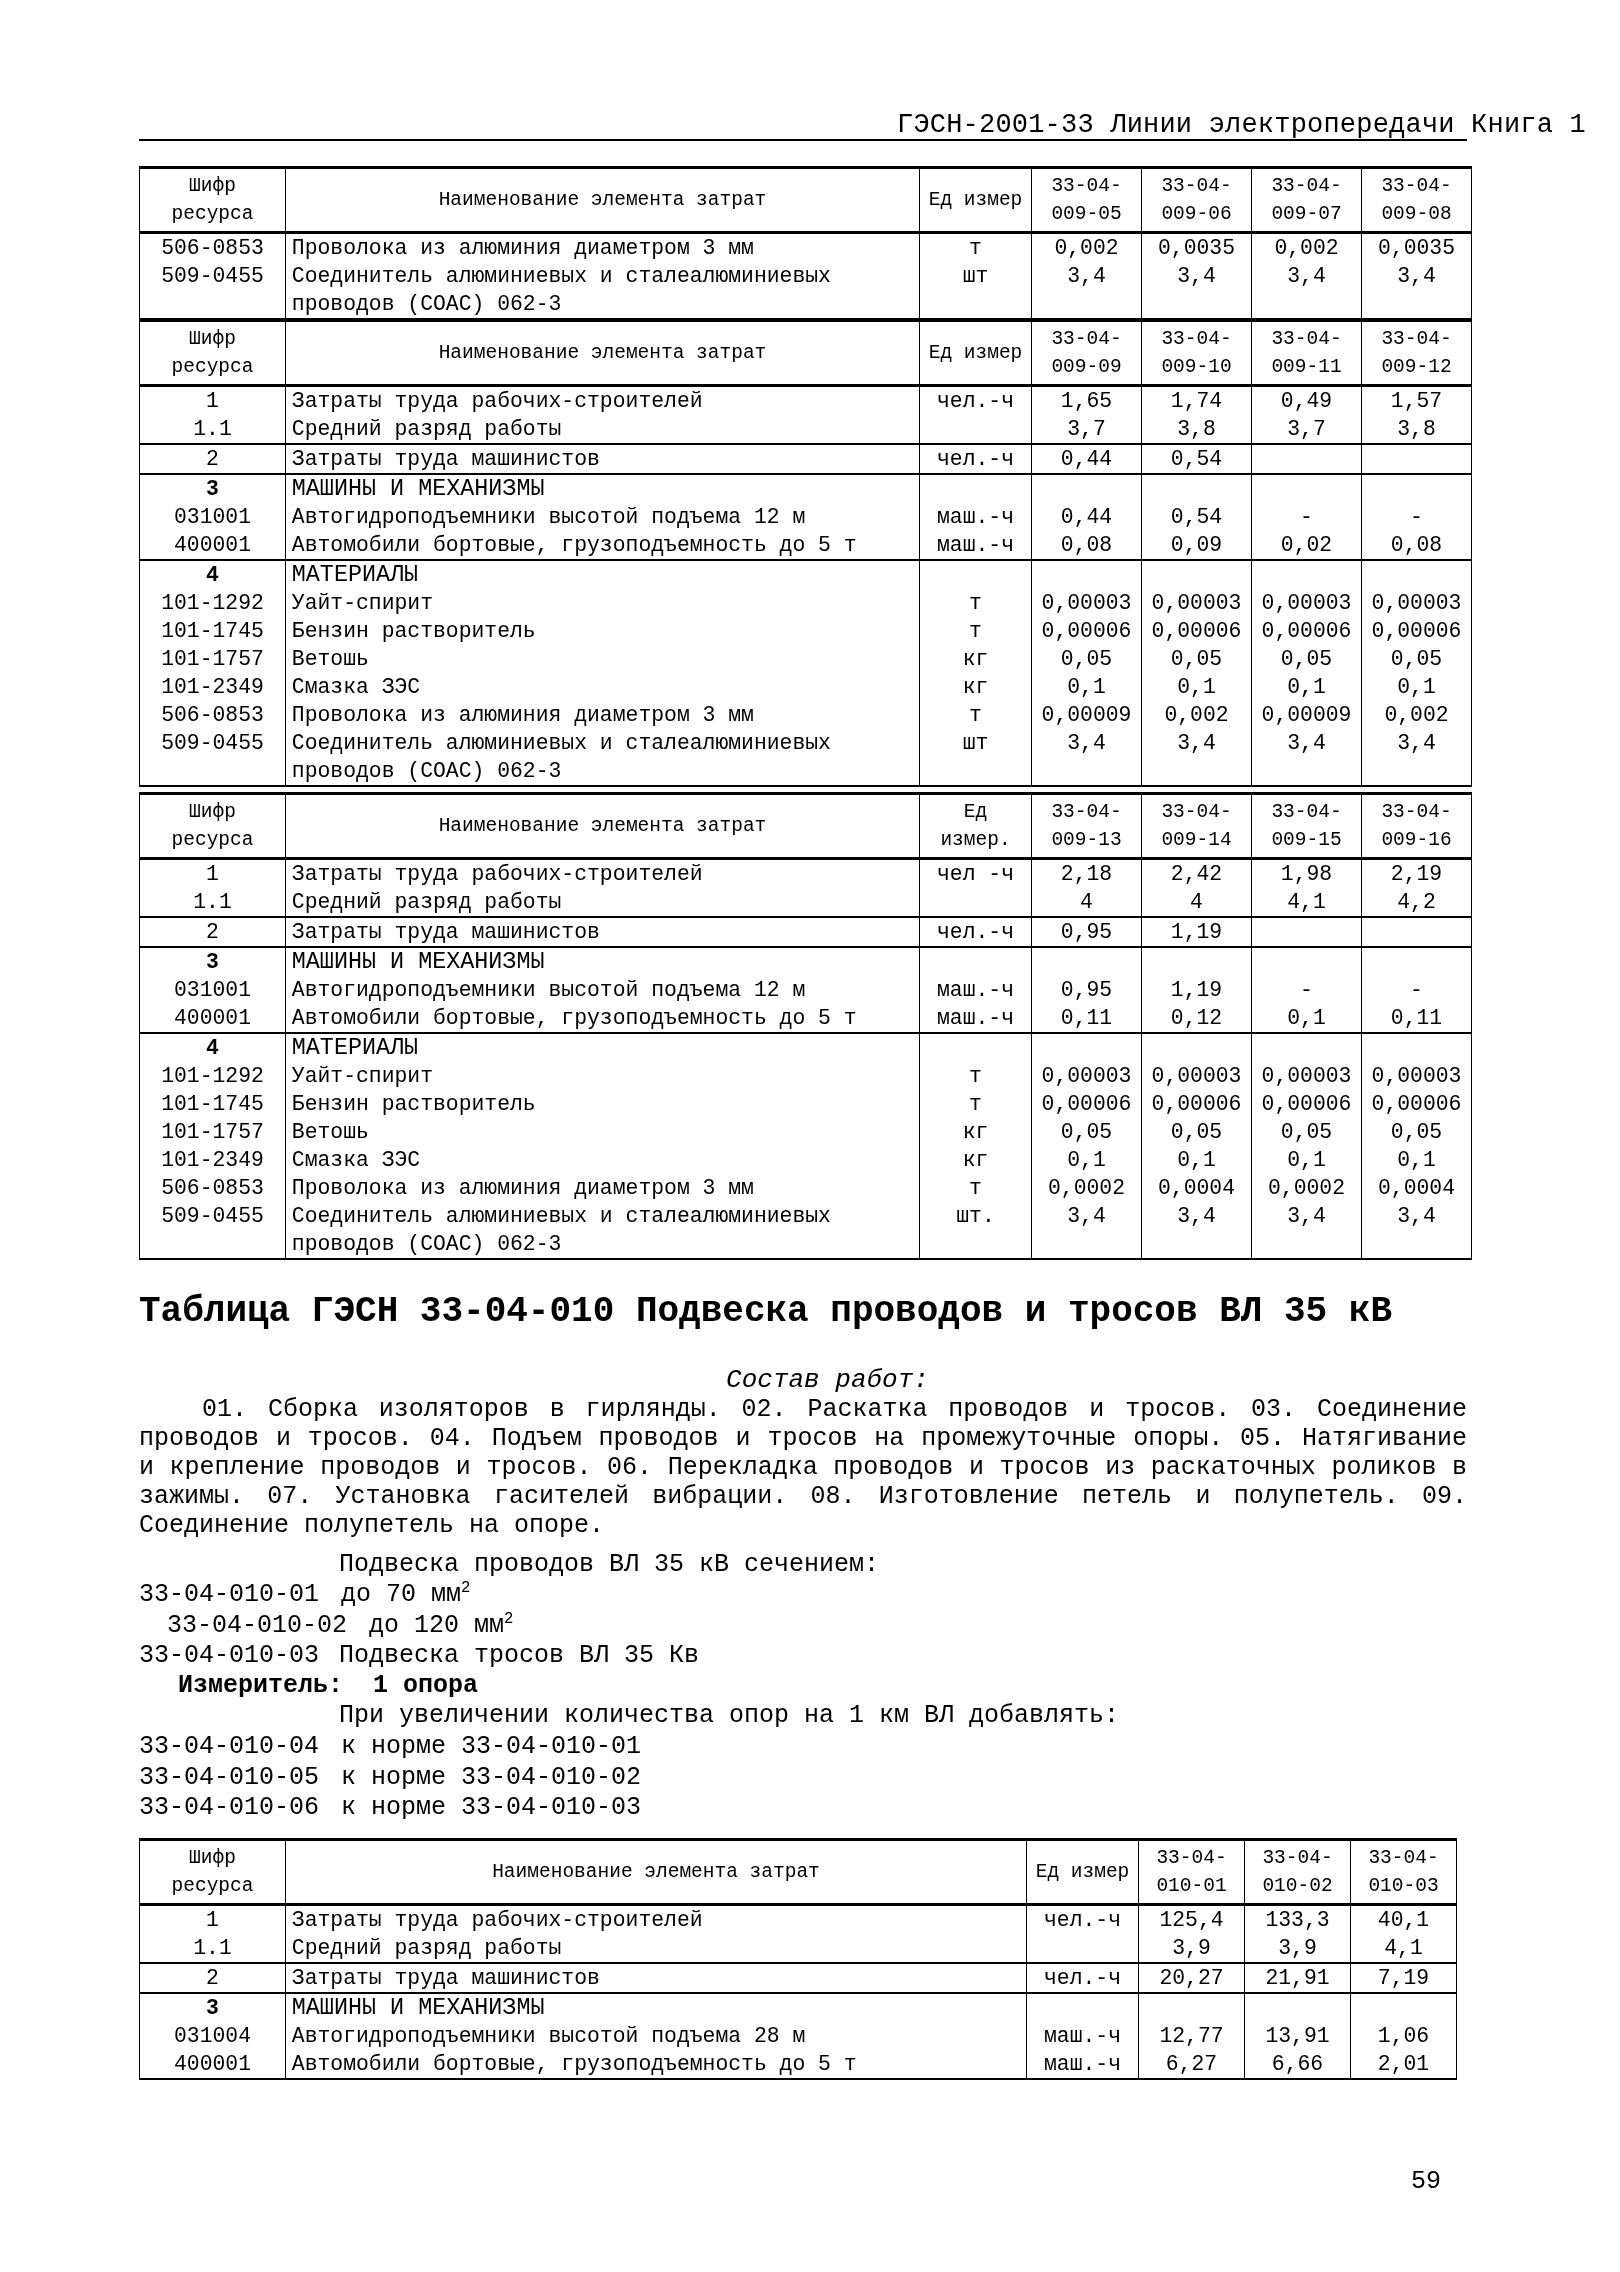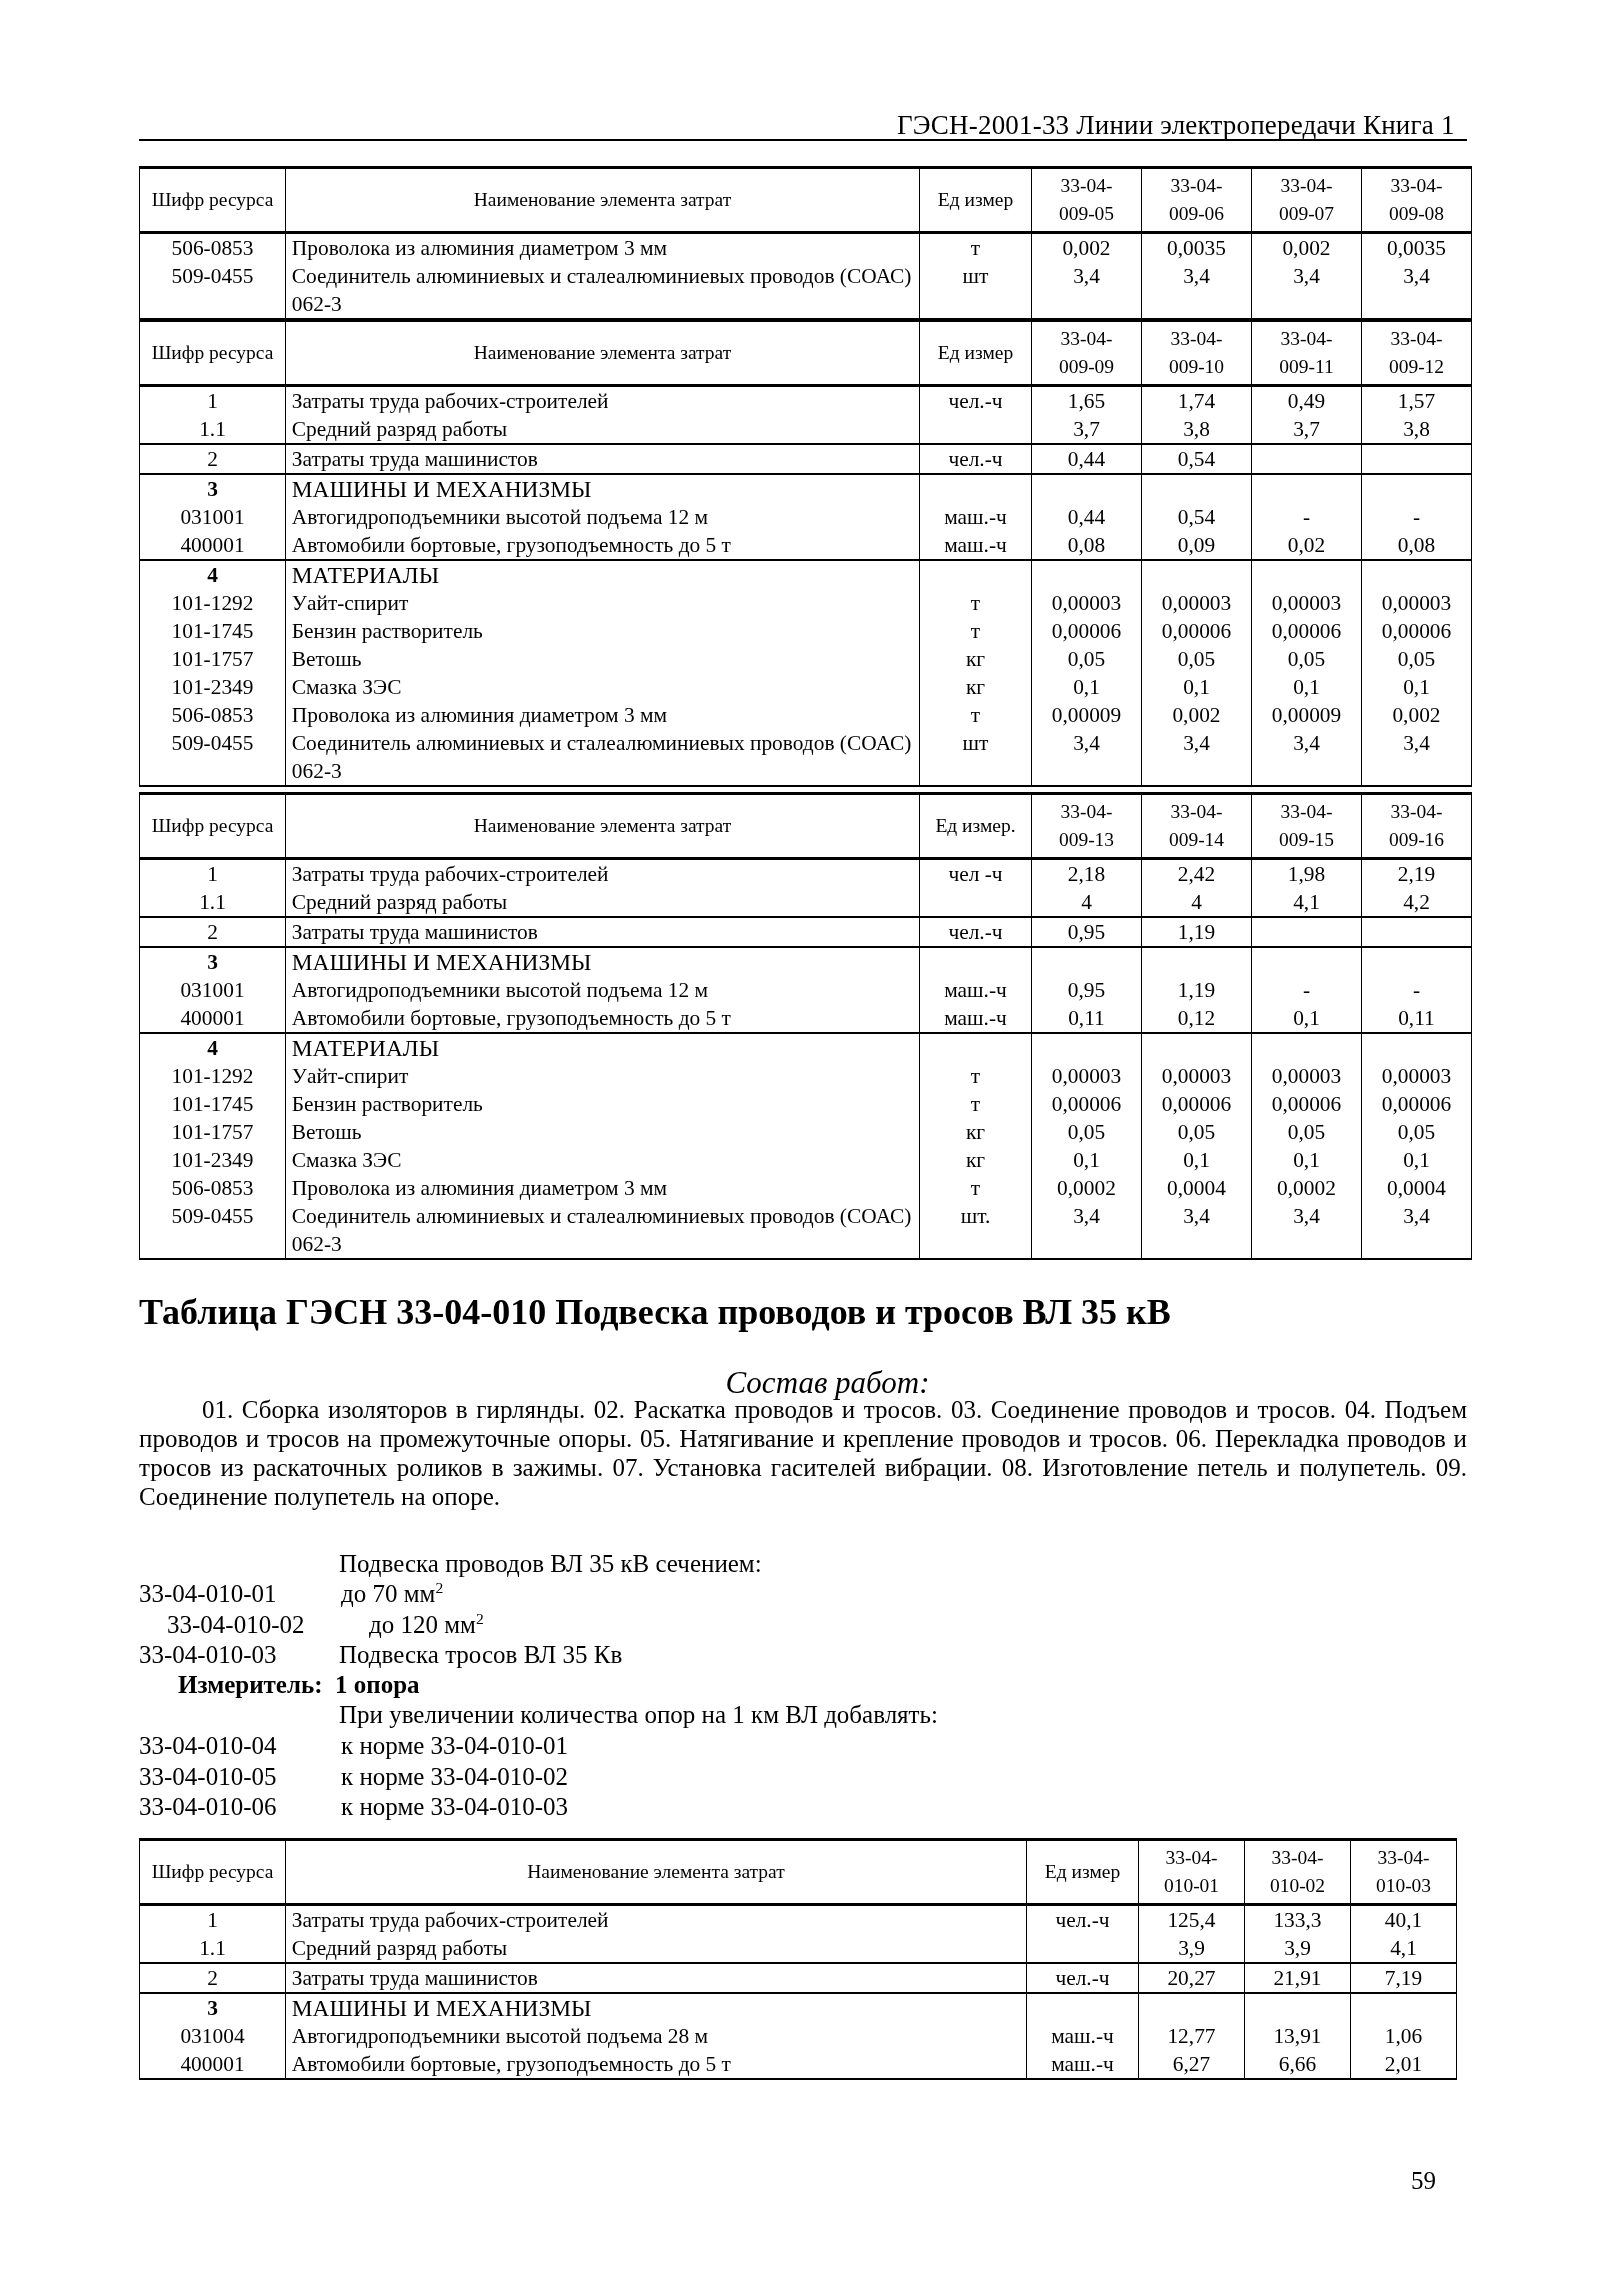--- a/index.html
+++ b/index.html
@@ -1,18 +1,18 @@
 <!DOCTYPE html>
 <html style="font-size:7.8px"><head>
 <meta charset="utf-8">
 <style>
   html, body { margin:0; padding:0; background:#ffffff; }
   body { width:1621px; height:2273px; position:relative; overflow:hidden;
          font-family:"Liberation Serif", "DejaVu Serif", serif; color:#000; }
-  .page { position:absolute; left:0; top:0; width:1621px; height:2273px; }
+  .page { position:absolute; left:0; top:0; width:1621px; height:2273px;font-family:Liberation Mono, monospace; }
   .running-header { position:absolute; left:897px; top:110px; font-size:27px; white-space:nowrap; letter-spacing:0.2px; }
   .header-rule { position:absolute; left:139px; top:139px; width:1328px; height:1.9px; background:#000; }
 
   table.norm { position:absolute; left:139px; border-collapse:collapse; font-size:21.4px; line-height:28px; table-layout:fixed; }
   table.norm td, table.norm th { border-left:1.5px solid #000; border-right:1.5px solid #000; padding:0 5.8px; vertical-align:top; font-weight:normal; }
   table.norm thead th { border-top:3.4px solid #000; border-bottom:3.4px solid #000; vertical-align:middle; text-align:center; font-size:19.5px; line-height:28px; padding:2.9px 2.9px; }
   table.norm tbody.group td { }
   table.norm tbody.group tr:last-child td { border-bottom:2.9px solid #000; }
   td.code { text-align:center; }
   td.unit { text-align:center; }
@@ -22,21 +22,21 @@
   .col-code { width:146px; }
   .col-name { width:634px; }
   .col-unit { width:112px; }
   .col-val  { width:110px; }
 
   .t4 .col-name { width:741px; }
   .t4 .col-unit { width:112px; }
   .t4 .col-val  { width:106px; }
 
   .table-title { position:absolute; left:139px; top:1291px; font-size:36px; font-weight:bold; white-space:nowrap; }
-  .work-caption { position:absolute; left:0; width:1621px; top:1365px; text-align:center; font-style:italic; font-size:31px; padding-left:34px; box-sizing:border-box; }
+  .work-caption { position:absolute; left:0; width:1621px; top:1365px; text-align:center; font-style:italic; font-size:26px; padding-left:34px; box-sizing:border-box; }
   .work-text { position:absolute; left:139px; width:1328px; top:1395px; font-size:25px; line-height:29px; text-align:justify; text-indent:63px; }
   .meas { position:absolute; font-size:25px; white-space:nowrap; }
   .meas b { font-weight:bold; }
   .line { position:absolute; font-size:25px; white-space:nowrap; }
   .line .code { display:inline-block; width:202px; }
   sup { font-size:15.6px; }
   .page-number { position:absolute; left:1411px; top:2167px; font-size:25px; }
 </style>
 </head>
 <body>

